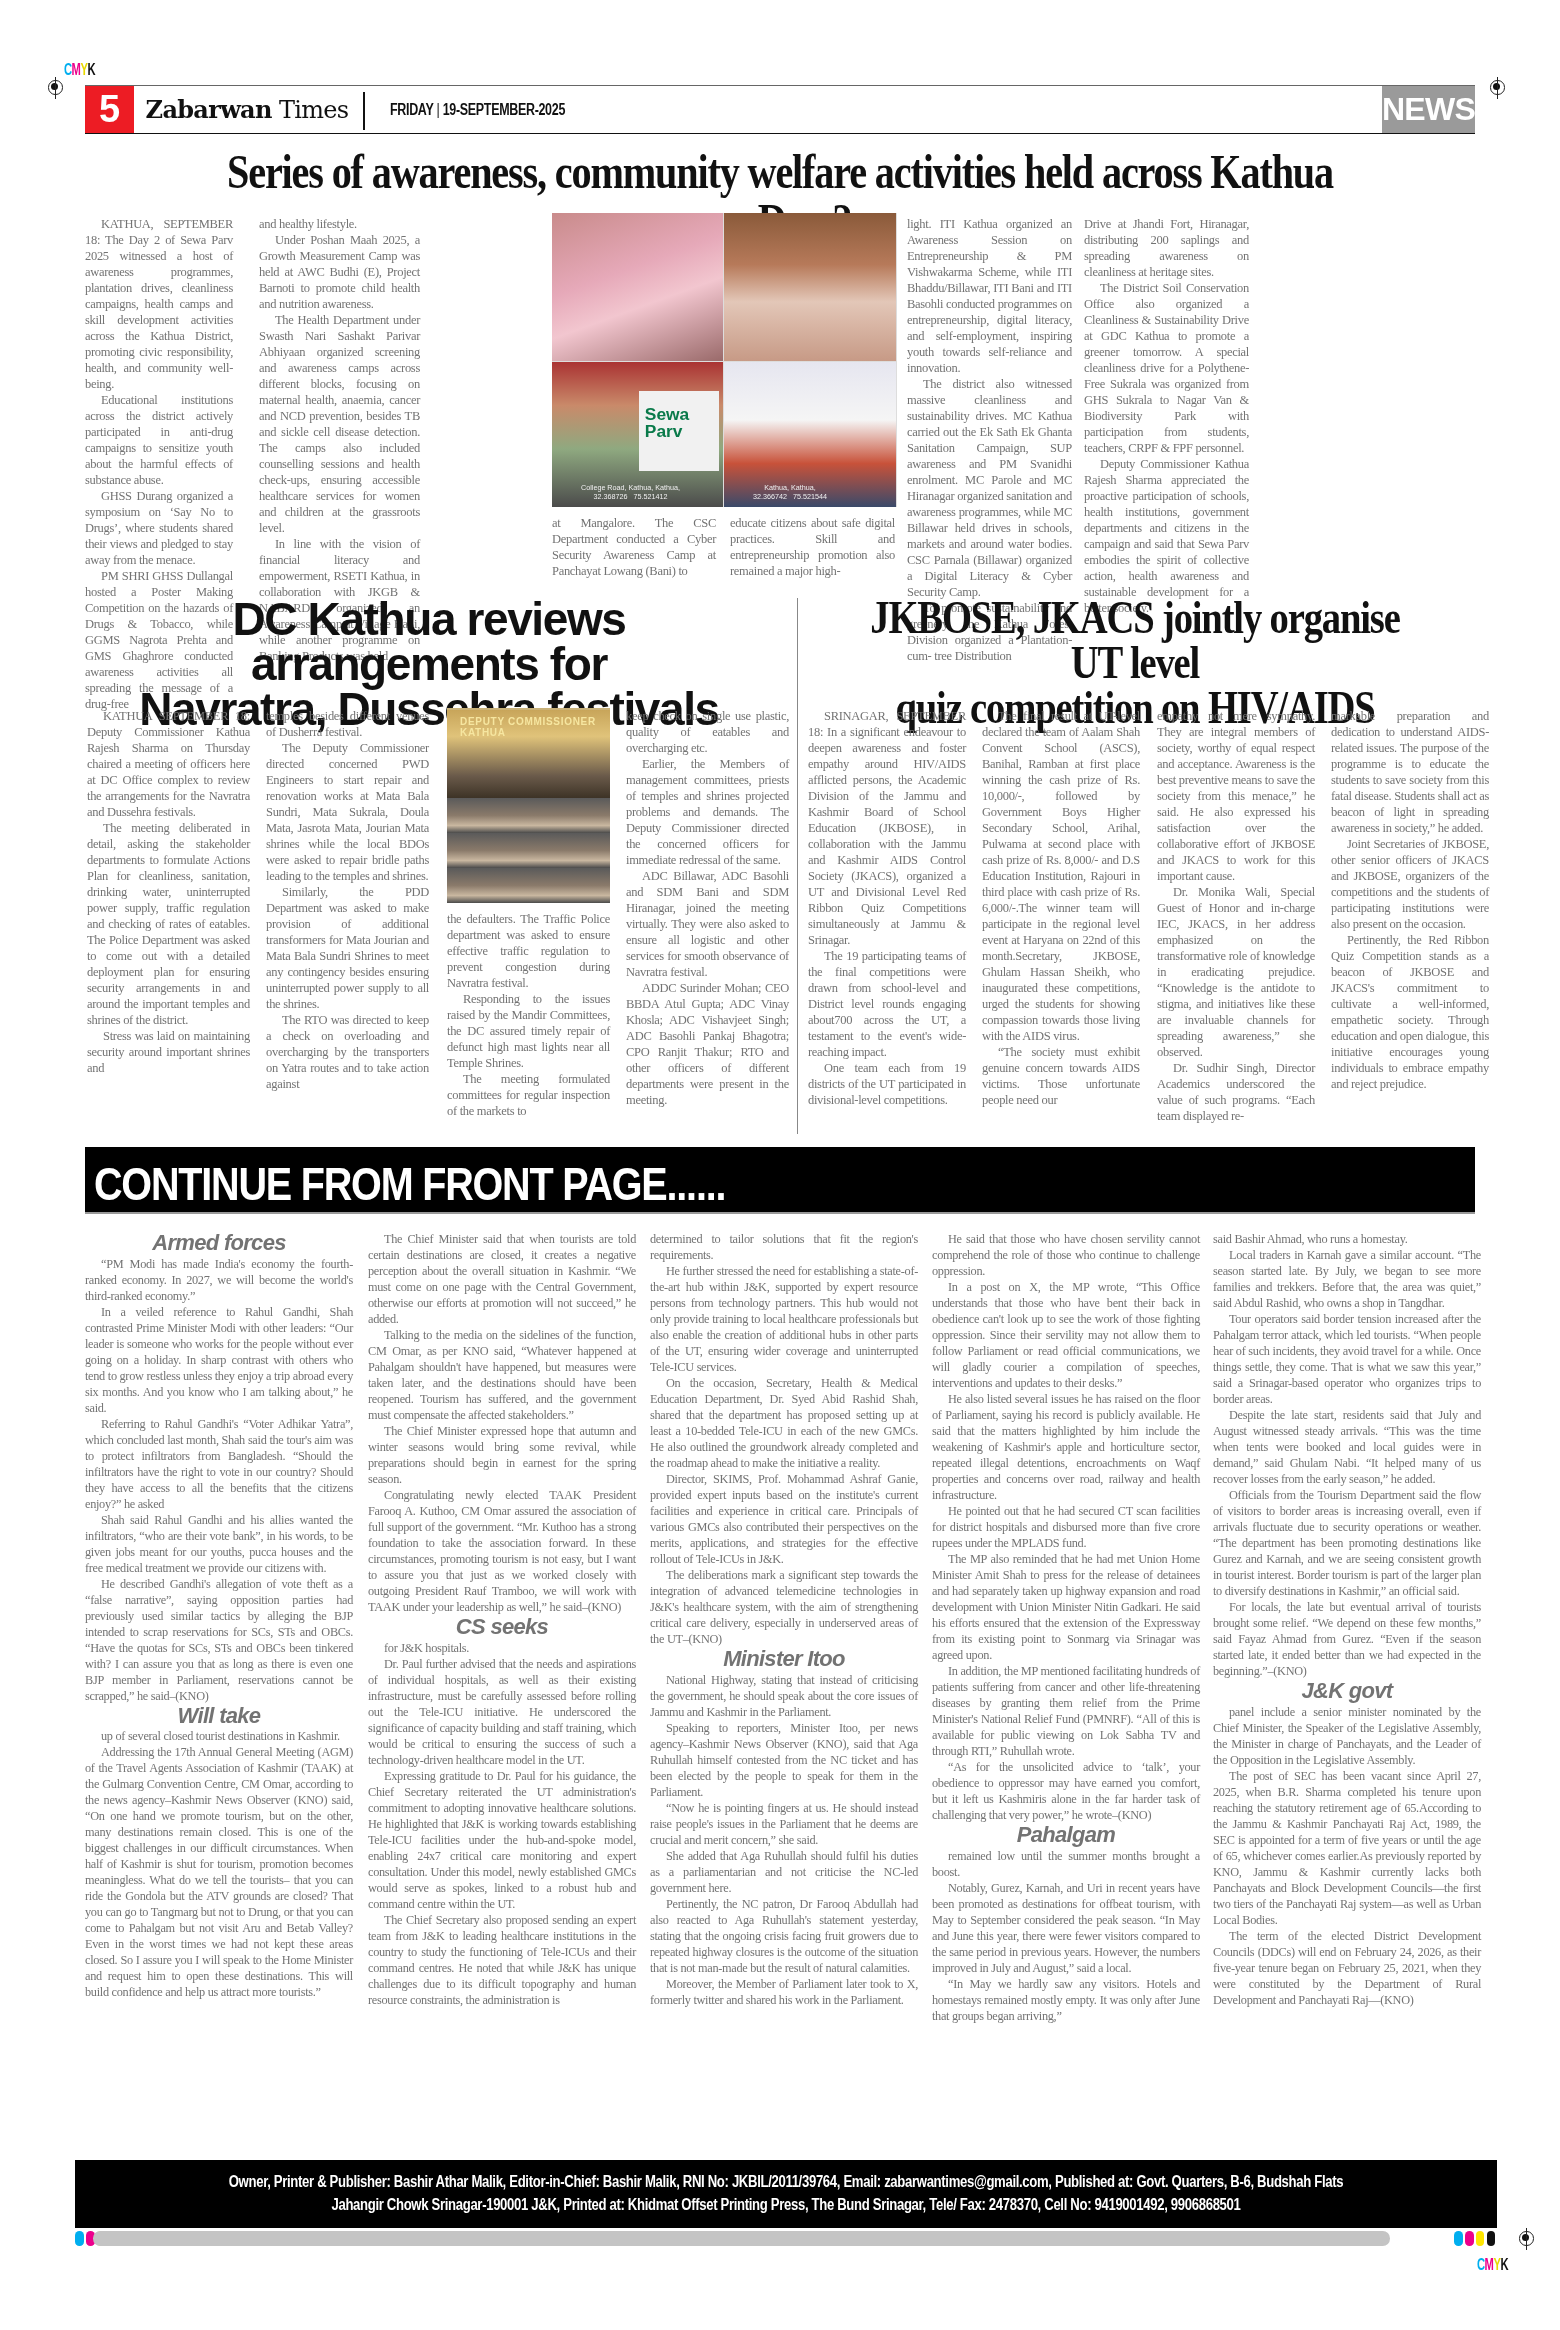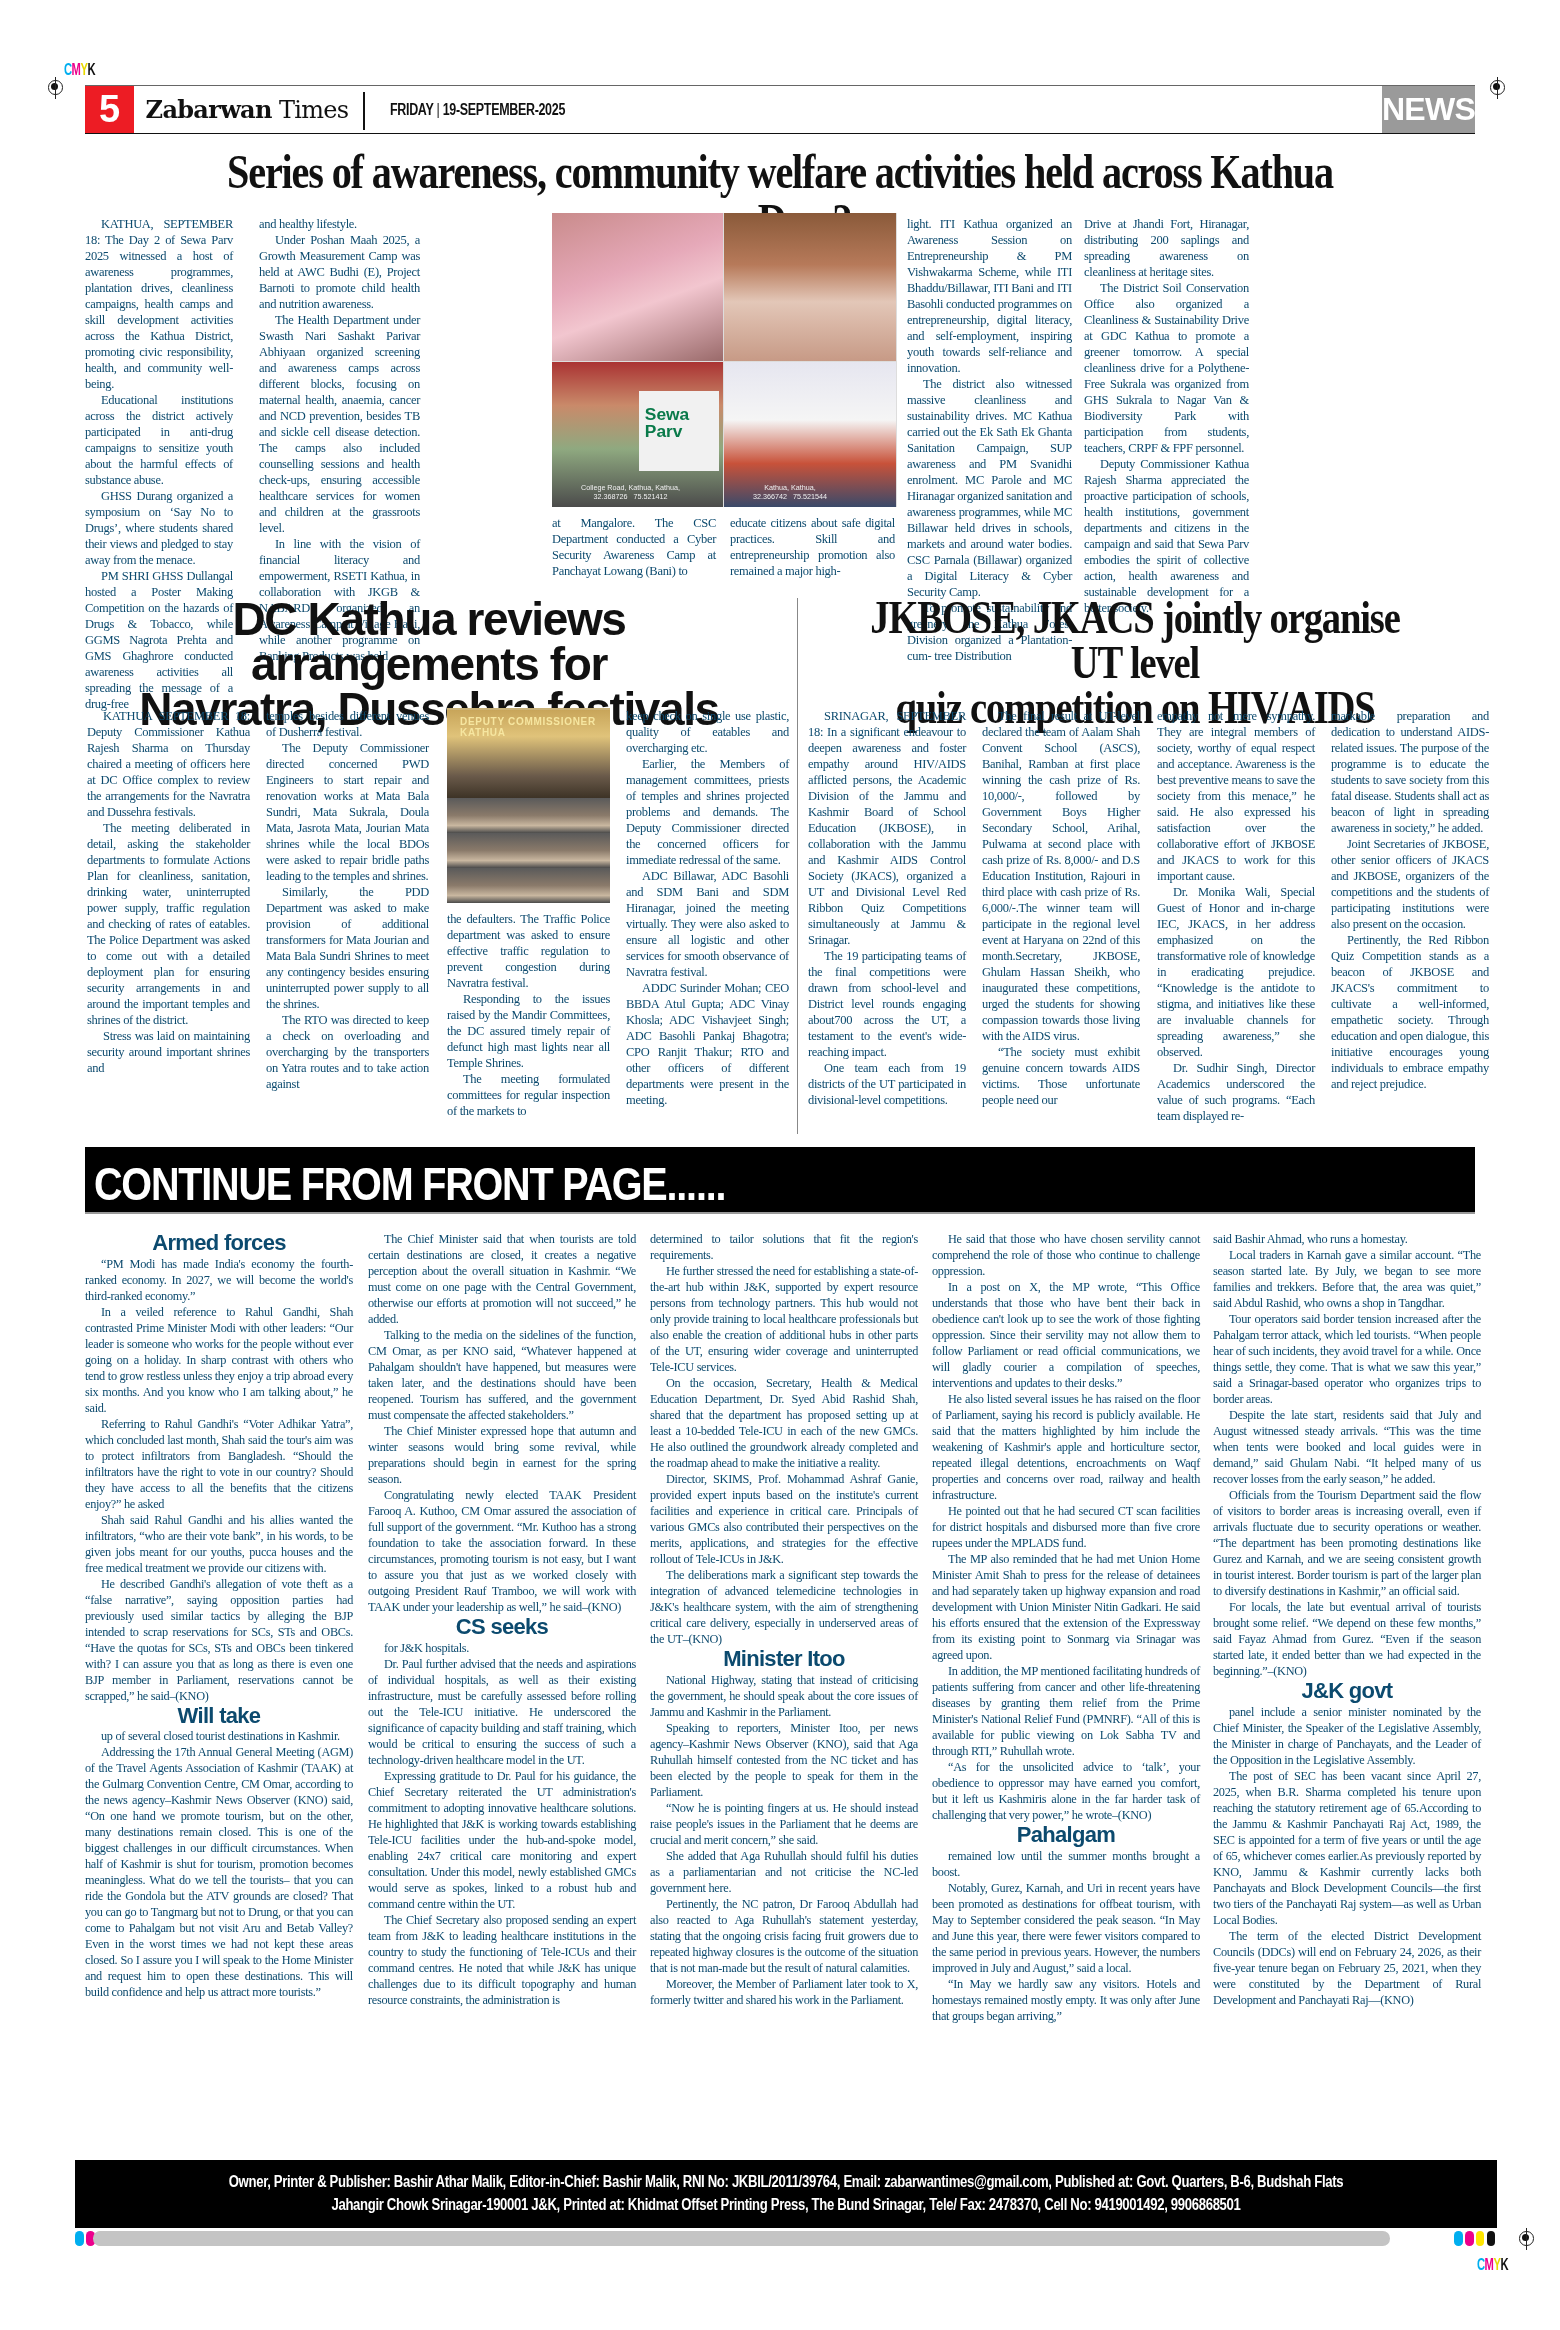--- a/index.html
+++ b/index.html
@@ -18,35 +18,35 @@
   .brand b { font-weight: 700; margin-right: 7.2px; }
   .vbar { width: 2.2px; background: #111; margin: 5.8px 24.6px 0 14.5px; height: 38px; }
   .dateline { display: flex; align-items: center; font-weight: 700; font-size: 16px; letter-spacing: -0.4px; transform: scaleX(0.78); transform-origin: left; }
   .dateline span.light { font-weight: 400; }
   .section-tag { margin-left: auto; width: 93px; background: #9a9a9a; color: #fff; font-weight: 700; font-size: 32px; display: flex; align-items: center; justify-content: center; letter-spacing: -0.7px; }
 
   .headline { position: absolute; font-family: "Liberation Serif", serif; font-weight: 700; color: #111; text-align: center; line-height: 1; letter-spacing: -1.4px; }
   .h-top { left: 85px; top: 147px; width: 1390px; font-size: 49px; transform: scaleX(0.82); transform-origin: center; }
   .h-sans { font-family: "Liberation Sans", sans-serif; letter-spacing: -1.4px; }
 
-  .col { position: absolute; font-family: "Liberation Serif", serif; font-size: 12.5px; line-height: 16px; text-align: justify; color: #0c4a6e; hyphens: auto; }
+  .col { position: absolute; font-family: "Liberation Serif", serif; font-size: 12.5px; line-height: 16px; text-align: justify; color: #737373; hyphens: auto; }
   .col p { text-indent: 16px; }
   .col p.noindent { text-indent: 0; }
   .narrow { letter-spacing: -0.3px; }
 
   .photo { position: absolute; overflow: hidden; }
   .ph { position: absolute; }
   .ph-cap { position: absolute; left: 29px; bottom: 5.8px; color: #f0f0f0; font-size: 7.2px; font-family: "Liberation Sans", sans-serif; line-height: 8.7px; text-align: center; }
 
   .divider-v { position: absolute; width: 1.4px; background: #888; }
 
   .banner { position: absolute; left: 85px; top: 1147px; width: 1390px; height: 67px; background: #000; border-bottom: 2.9px solid #999; }
   .banner span { position: absolute; left: 8.7px; top: 10px; color: #fff; font-weight: 700; font-size: 46px; letter-spacing: -1.4px; transform: scaleX(0.86); transform-origin: left; font-family: "Liberation Sans", sans-serif; }
 
-  .subhead { font-family: "Liberation Sans", sans-serif; font-weight: 700; text-align: center; font-size: 22px; letter-spacing: -0.7px; margin: 4.3px 0 4.3px; text-indent: 0 !important; }
+  .subhead { font-family: "Liberation Sans", sans-serif; font-weight: 700; text-align: center; font-size: 22px; letter-spacing: -0.7px; margin: 4.3px 0 4.3px; text-indent: 0 !important; font-style: italic; }
 
   .footer { position: absolute; left: 75px; top: 2160px; width: 1422px; height: 68px; background: #000; color: #fff; text-align: center; font-family: "Liberation Sans", sans-serif; font-weight: 700; font-size: 16px; line-height: 23px; padding-top: 10px; letter-spacing: -0.4px; }
   .footer div { transform: scaleX(0.82); transform-origin: center; white-space: nowrap; }
   .colorbar { position: absolute; top: 2231px; height: 14.5px; display: flex; gap: 2.2px; }
   .dot { width: 8.7px; height: 14.5px; border-radius: 4.3px; }
   .greybar { position: absolute; left: 93px; top: 2231px; width: 1297px; height: 14.5px; border-radius: 7.2px; background: #c4c4c4; }
 </style>
 </head>
 <body>
 

